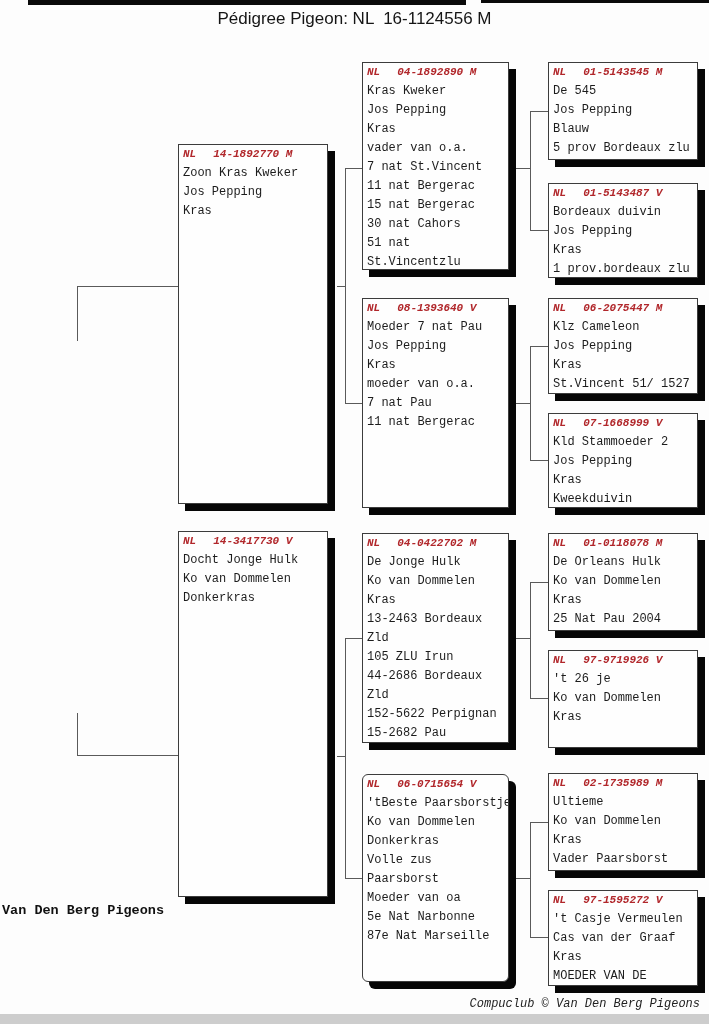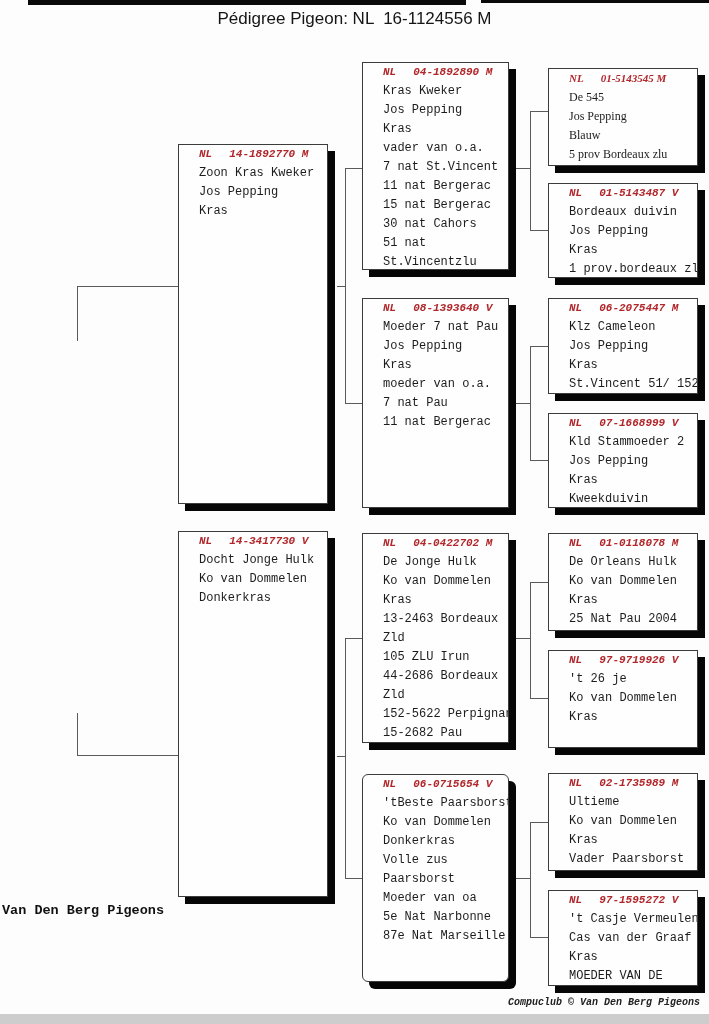--- a/index.html
+++ b/index.html
@@ -12,40 +12,40 @@
   .scan-bar { position:absolute; background:#0a0a0a; }
   .page-title {
     position:absolute; top:9px; left:0; width:100%; text-align:center;
     font-family:"Liberation Sans","DejaVu Sans",sans-serif;
     font-size:17px; color:#151515; white-space:pre;
   }
   .pbox {
     position:absolute; background:#fefefe;
     border:1px solid #3c3c3c;
     box-shadow:7px 7px 0 #060606;
-    padding:2px 2px 0 20px; overflow:hidden;
+    padding:2px 2px 0 4px; overflow:hidden;
   }
   .pbox-header {
     font-size:11px; font-weight:bold; font-style:italic;
     color:#b1272b; white-space:pre; line-height:14px;
   }
   .pbox-ring { margin-left:17px; }
   .pbox-body {
     margin-top:3px; font-size:12px; line-height:19px;
     color:#1c1c1c; white-space:pre;
   }
   .subject .pbox-body { margin-top:24px; }
   .cline { position:absolute; background:#5a5a5a; }
   .owner-signature {
     position:absolute; left:2px; top:903px;
     font-size:13.5px; font-weight:bold; color:#111; white-space:pre;
   }
   .footer-credit {
     position:absolute; right:9px; top:997px;
-    font-size:10px; font-weight:bold; font-style:italic; color:#222;
+    font-size:12px; font-weight:normal; font-style:italic; color:#222;
   }
   .bottom-strip { position:absolute; left:0; top:1014px; width:709px; height:10px; background:#cdcdcd; }
 </style>
 </head>
 <body>
 
 <div class="page">
 
   <div class="scan-bar" style="left:28px;top:0;width:438px;height:5px;"></div>
   <div class="scan-bar" style="left:481px;top:0;width:228px;height:3px;"></div>
@@ -152,21 +152,21 @@
     <div class="pbox-body">'tBeste Paarsborstje
 Ko van Dommelen
 Donkerkras
 Volle zus
 Paarsborst
 Moeder van oa
 5e Nat Narbonne
 87e Nat Marseille</div>
   </div>
 
-  <div class="pbox" style="left:548px;top:68px;width:150px;height:98px;font-family:Liberation Serif, serif;">
+  <div class="pbox" style="left:548px;top:62px;width:150px;height:98px;">
     <div class="pbox-header"><span>NL</span><span class="pbox-ring">01-5143545 M</span></div>
     <div class="pbox-body">De 545
 Jos Pepping
 Blauw
 5 prov Bordeaux zlu</div>
   </div>
 
   <div class="pbox" style="left:548px;top:183px;width:150px;height:95px;">
     <div class="pbox-header"><span>NL</span><span class="pbox-ring">01-5143487 V</span></div>
     <div class="pbox-body">Bordeaux duivin

